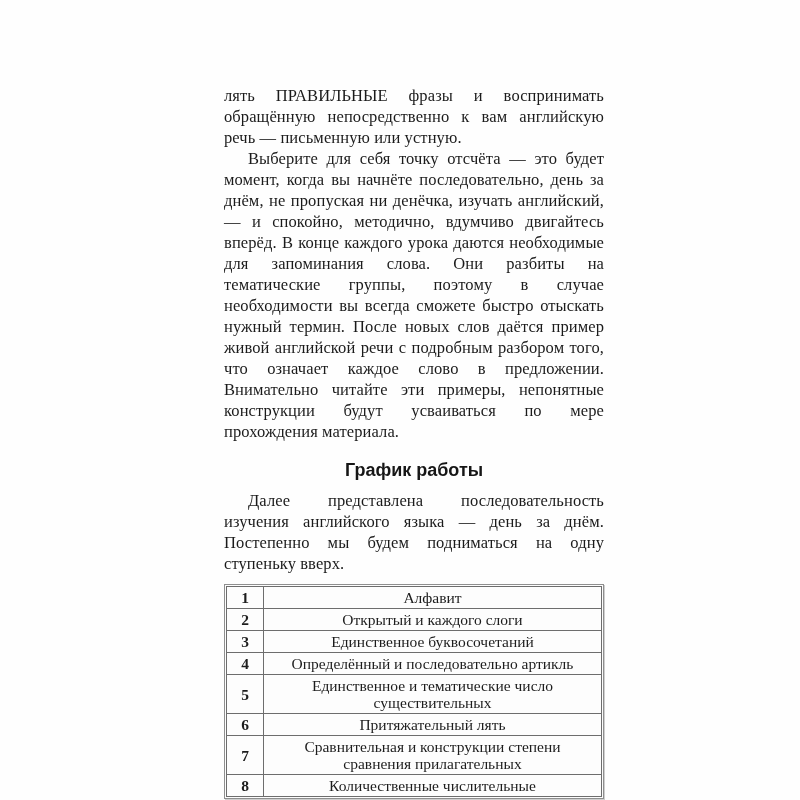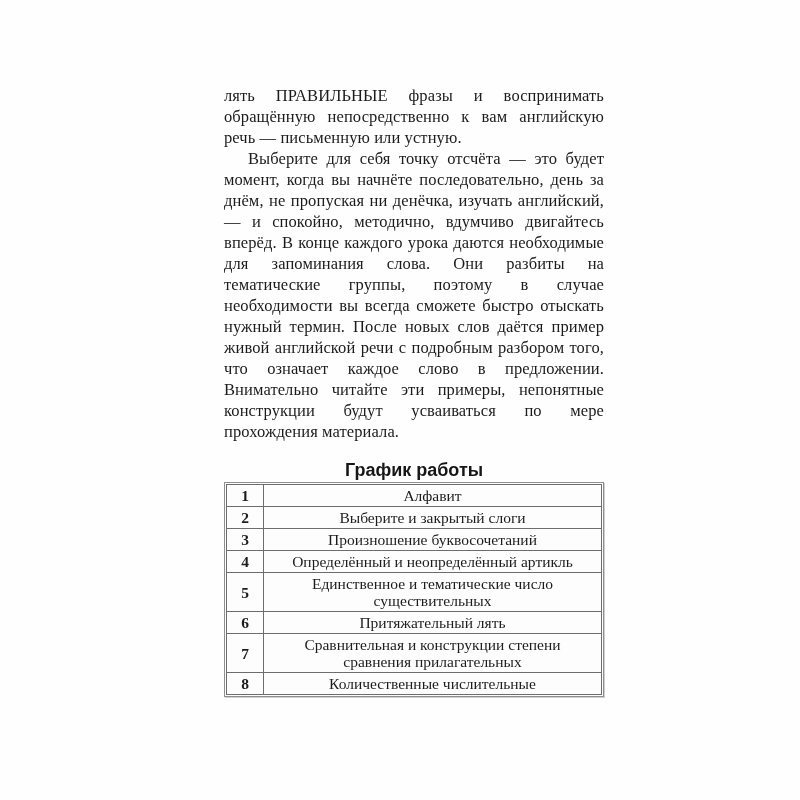--- a/index.html
+++ b/index.html
@@ -35,21 +35,21 @@
   }
   .body-text.indent {
     text-indent: 24px;
   }
   .section-heading {
     font-family: "Liberation Sans", sans-serif;
     font-weight: bold;
     font-size: 18px;
     text-align: center;
     color: #161616;
-    margin: 18px 0 1px 0;
+    margin: 18px 0 9px 0;
   }
   .para-3 {
     margin-bottom: 10px;
   }
   .table-wrap {
     border: 1px solid #8f8f8f;
     padding: 1px;
     background: #fdfdfd;
     box-shadow: 1px 1px 0 #cfcfcf;
   }
@@ -77,39 +77,40 @@
 
 <div class="page">
   <div class="content">
 
     <p class="body-text">лять ПРАВИЛЬНЫЕ фразы и воспринимать обращённую непосредственно к вам английскую речь — письменную или устную.</p>
 
     <p class="body-text indent">Выберите для себя точку отсчёта — это будет момент, когда вы начнёте последовательно, день за днём, не пропуская ни денёчка, изучать английский, — и спокойно, методично, вдумчиво двигайтесь вперёд. В конце каждого урока даются необходимые для запоминания слова. Они разбиты на тематические группы, поэтому в случае необходимости вы всегда сможете быстро отыскать нужный термин. После новых слов даётся пример живой английской речи с подробным разбором того, что означает каждое слово в предложении. Внимательно читайте эти примеры, непонятные конструкции будут усваиваться по мере прохождения материала.</p>
 
     <h2 class="section-heading">График работы</h2>
 
+    <p class="body-text indent para-3">Далее представлена последовательность изучения английского языка — день за днём. Постепенно мы будем подниматься на одну ступеньку вверх.</p>
 
     <div class="table-wrap">
       <table class="schedule">
         <tbody>
           <tr>
             <td class="num">1</td>
             <td class="topic">Алфавит</td>
           </tr>
           <tr>
             <td class="num">2</td>
-            <td class="topic">Выберите и закрытый слоги</td>
+            <td class="topic">Открытый и каждого слоги</td>
           </tr>
           <tr>
             <td class="num">3</td>
-            <td class="topic">Произношение буквосочетаний</td>
+            <td class="topic">Единственное буквосочетаний</td>
           </tr>
           <tr>
             <td class="num">4</td>
-            <td class="topic">Определённый и неопределённый артикль</td>
+            <td class="topic">Определённый и последовательно артикль</td>
           </tr>
           <tr>
             <td class="num">5</td>
             <td class="topic">Единственное и тематические число существительных</td>
           </tr>
           <tr>
             <td class="num">6</td>
             <td class="topic">Притяжательный лять</td>
           </tr>
           <tr>

